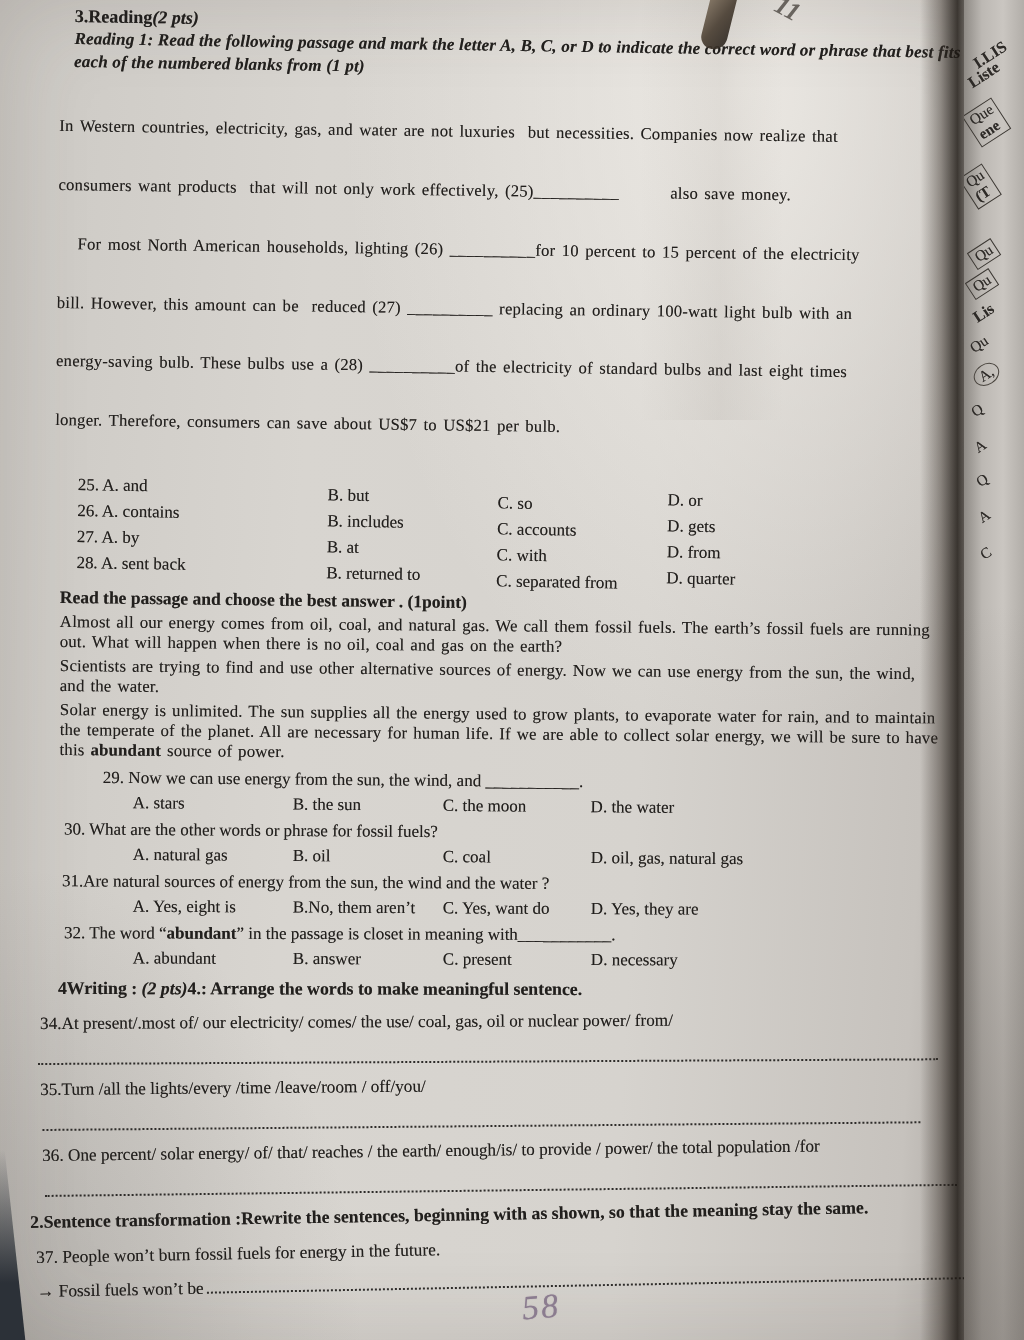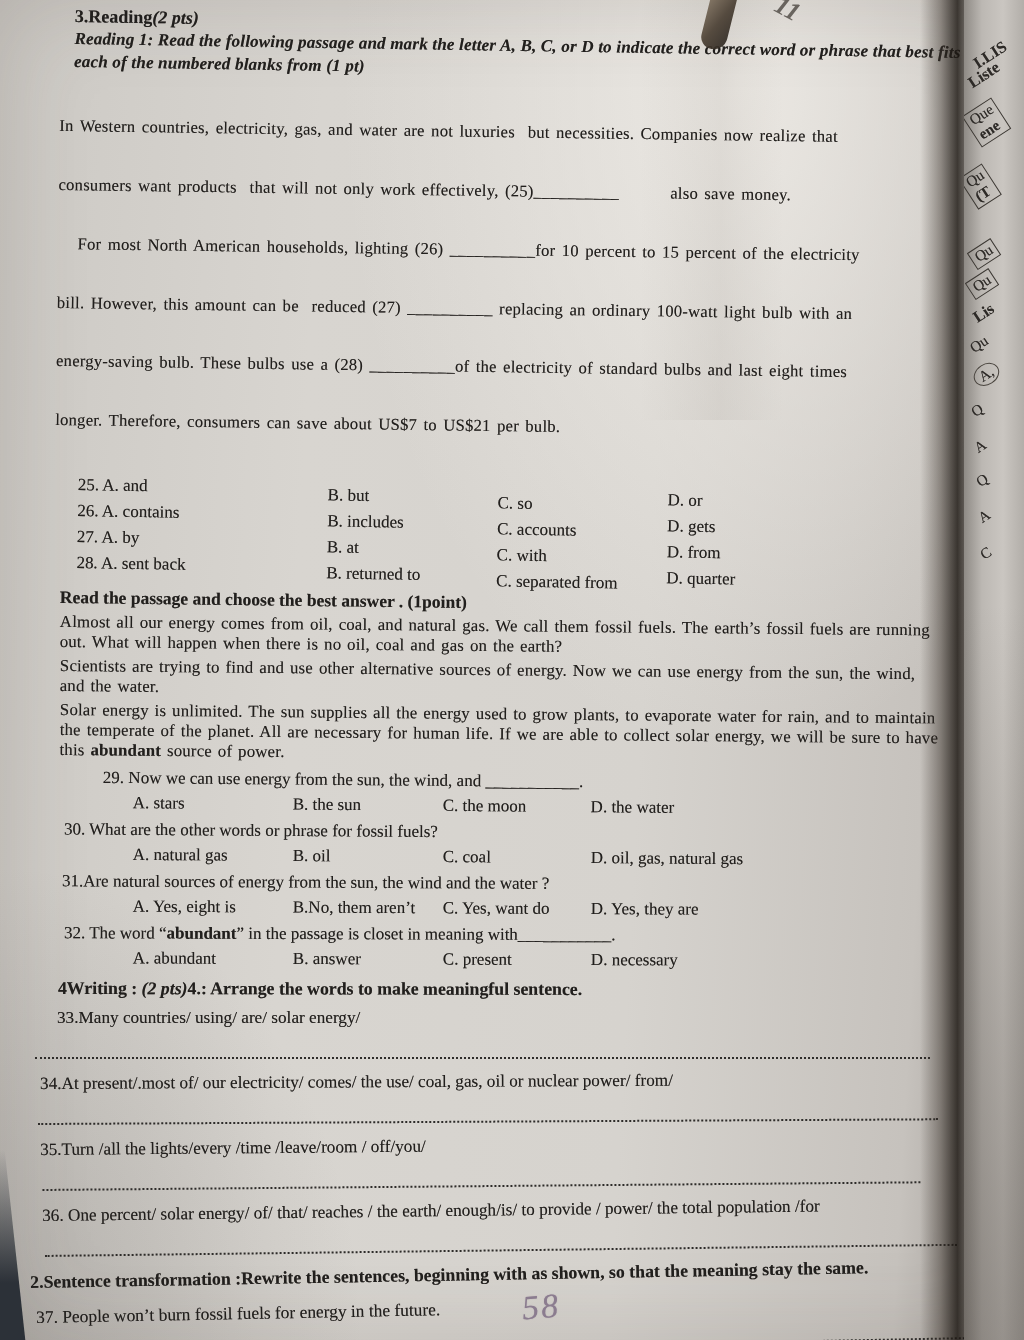--- a/index.html
+++ b/index.html
@@ -191,24 +191,20 @@
     <div class="qopts">
       <span>A. abundant</span>
       <span>B. answer</span>
       <span>C. present</span>
       <span>D. necessary</span>
     </div>
   </div>
 
   <div class="sec w-title"><span class="b">4Writing : </span><span class="bi">(2 pts)</span><span class="b">4.:  Arrange the words to make meaningful sentence.</span></div>
 
-  <div class="sec w-item wi33">
-    <div class="w-text">33.Many countries/ using/ are/ solar energy/</div>
-    <div class="dotline"></div>
-  </div>
   <div class="sec w-item wi34">
     <div class="w-text">34.At present/.most of/ our electricity/ comes/ the use/ coal, gas, oil or nuclear power/ from/</div>
     <div class="dotline"></div>
   </div>
   <div class="sec w-item wi35">
     <div class="w-text">35.Turn /all the lights/every /time /leave/room / off/you/</div>
     <div class="dotline"></div>
   </div>
   <div class="sec w-item wi36">
     <div class="w-text">36. One percent/ solar energy/ of/ that/ reaches / the earth/ enough/is/ to provide / power/ the total population /for</div>

